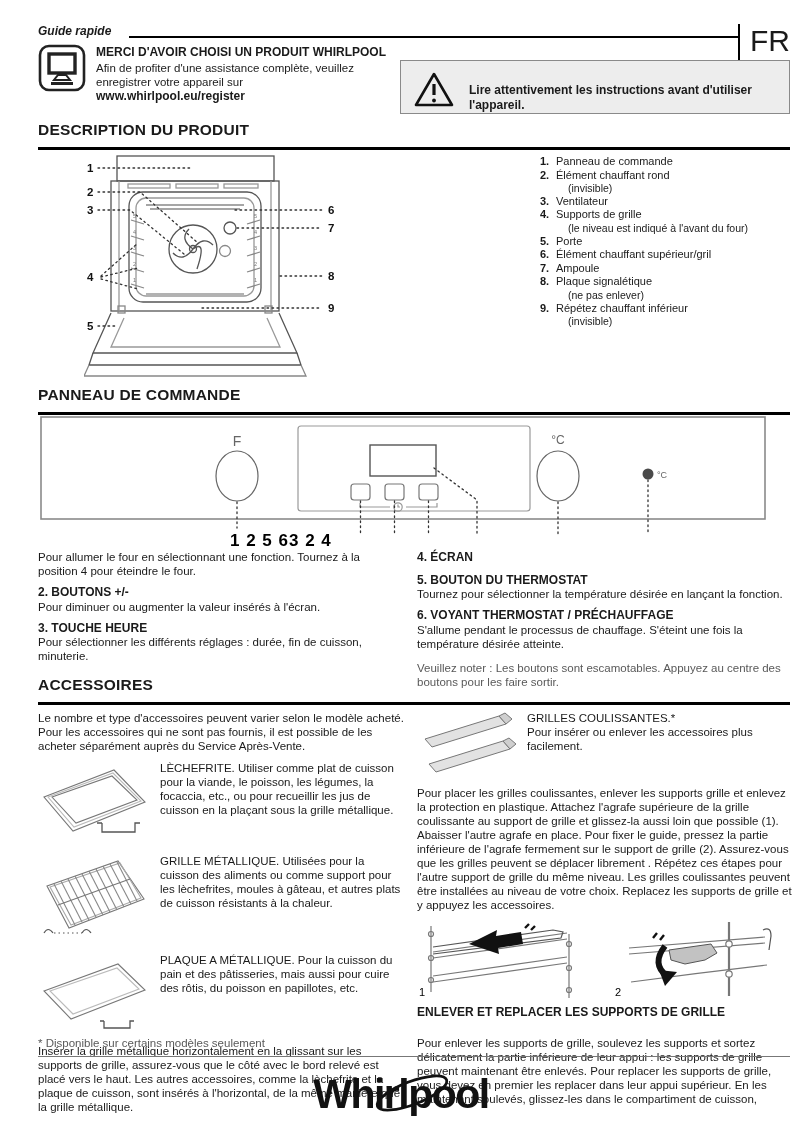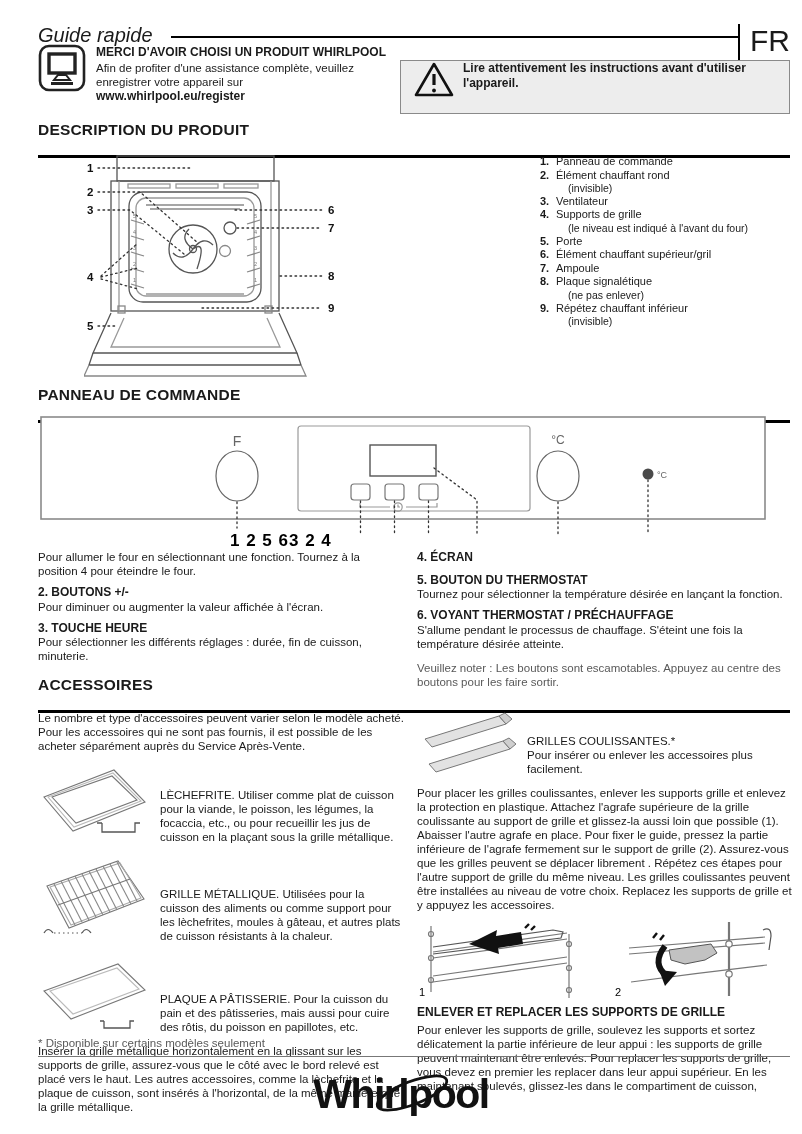--- a/index.html
+++ b/index.html
@@ -1,45 +1,45 @@
 <!DOCTYPE html>
 <html><head>
 <meta charset="utf-8">
 <style>
   html,body{margin:0;padding:0;background:#fff;}
   body{width:802px;height:1134px;position:relative;font-family:"Liberation Sans",sans-serif;color:#1a1a1a;overflow:hidden;}
   .abs{position:absolute;}
-  .sec-title{font-weight:bold;font-size:15.5px;letter-spacing:.2px;border-bottom:3.5px solid #000;padding-bottom:16px;width:752px;}
+  .sec-title{font-weight:bold;font-size:15.5px;letter-spacing:.2px;border-bottom:3.5px solid #000;padding-bottom:8px;width:752px;}
   .small{font-size:11.5px;line-height:1.22;}
   .gray{color:#595959;}
   .b{font-weight:bold;}
   
   #hdr{left:38px;top:24px;width:752px;display:flex;align-items:flex-start;}
-  #hdr-title{font-style:italic;font-weight:normal;font-size:20px;white-space:nowrap;padding-right:18px;}
+  #hdr-title{font-style:italic;font-weight:bold;font-size:12px;white-space:nowrap;padding-right:18px;}
   #hdr-line{flex:1;border-top:2.2px solid #000;margin-top:12px;}
   #hdr-bar{width:2.5px;height:40px;background:#000;margin:0 10px 0 0;}
   #hdr-fr{font-weight:normal;font-size:30px;line-height:1;margin-top:2px;}
   
   #reg{left:38px;top:44px;width:355px;display:flex;gap:10px;}
   #reg .txt{padding-top:1px;}
   #reg h3{margin:0 0 2px 0;font-size:12px;}
   
-  #warn{left:400px;top:60px;width:390px;height:54px;background:#ededed;border:1.5px solid #8a8a8a;display:flex;align-items:flex-start;gap:8px;padding:0 12px;box-sizing:border-box;}
+  #warn{left:400px;top:60px;width:390px;height:54px;background:#ededed;border:1.5px solid #8a8a8a;display:flex;align-items:flex-end;gap:14px;padding:0 12px;box-sizing:border-box;}
   #warn .wt{font-weight:bold;font-size:12px;line-height:1.25;width:300px;}
   
   #plist{left:540px;top:155px;width:260px;font-size:11px;line-height:1.23;}
   #plist .row{display:flex;}
   #plist .num{font-weight:bold;width:16px;flex:none;}
   #plist .note{margin-left:16px;padding-left:12px;font-size:10.5px;}
   
   .pd h4{margin:0;font-size:12px;}
   .pd p{margin:0 0 7px 0;}
   .pd .n{font-weight:bold;}
   
-  .accrow{display:flex;margin-bottom:10px;align-items:flex-end;}
+  .accrow{display:flex;margin-bottom:10px;}
   .accrow .img{width:122px;flex:none;}
   .accrow .txt{flex:1;}
   svg text{font-family:"Liberation Sans",sans-serif;}
   .callout{font-weight:bold;font-size:11.5px;fill:#111;}
   .lvl{font-size:5.5px;fill:#777;}
 </style>
 </head>
 <body>
 
 <div id="hdr" class="abs">
@@ -244,21 +244,21 @@
     <path d="M518 86 V118"></path>
     <path d="M608 64 V118"></path>
   </g>
   <text x="190" y="130" font-size="17" font-weight="bold" letter-spacing="1">1 2 5 63 2 4</text>
 </svg>
 </div>
 
 <div class="abs pd small" style="left:38px;top:550px;width:362px;">
   <p>Pour allumer le four en sélectionnant une fonction. Tournez à la position 4 pour éteindre le four.</p>
   <h4><span class="n">2.</span> <span>BOUTONS +/-</span></h4>
-  <p>Pour diminuer ou augmenter la valeur affichée à l'écran.</p>
+  <p>Pour diminuer ou augmenter la valeur insérés à l'écran.</p>
   <h4><span class="n">3.</span> <span>TOUCHE HEURE</span></h4>
   <p>Pour sélectionner les différents réglages : durée, fin de cuisson, minuterie.</p>
 </div>
 
 <div class="abs pd small" style="left:417px;top:550px;width:375px;">
   <h4 style="margin-bottom:8px"><span class="n">4.</span> <span>ÉCRAN</span></h4>
   <h4><span class="n">5.</span> <span>BOUTON DU THERMOSTAT</span></h4>
   <p>Tournez pour sélectionner la température désirée en lançant la fonction.</p>
   <h4><span class="n">6.</span> <span>VOYANT THERMOSTAT / PRÉCHAUFFAGE</span></h4>
   <p>S'allume pendant le processus de chauffage. S'éteint une fois la température désirée atteinte.</p>
@@ -315,21 +315,21 @@
   <div class="accrow">
     <span class="img">
       <svg width="118" height="78" viewBox="0 0 118 78">
         <g fill="none" stroke="#777" stroke-width="1.1">
           <path d="M6 38 L80 11 L107 37 L33 66 Z"></path>
           <path d="M12 38 L79 15 L101 36 L35 61 Z" stroke="#bbb"></path>
         </g>
         <path d="M66 68 h-4 m4 0 v7 h26 v-7 h4" fill="none" stroke="#555" stroke-width="1.3"></path>
       </svg>
     </span>
-    <div class="txt"><span>PLAQUE A PÂTISSERIE.</span> <span>Pour la cuisson du pain et des pâtisseries, mais aussi pour cuire des rôtis, du poisson en papillotes, etc.</span></div>
+    <div class="txt"><span>PLAQUE A MÉTALLIQUE.</span> <span>Pour la cuisson du pain et des pâtisseries, mais aussi pour cuire des rôtis, du poisson en papillotes, etc.</span></div>
   </div>
 
   <p style="margin:4px 0 0 0">Insérer la grille métallique horizontalement en la glissant sur les supports de grille, assurez-vous que le côté avec le bord relevé est placé vers le haut. Les autres accessoires, comme la lèchefrite et la plaque de cuisson, sont insérés à l'horizontal, de la même manière que la grille métallique.</p>
 </div>
 
 <div class="abs small gray" style="left:38px;top:1036px;">* Disponible sur certains modèles seulement</div>
 
 <div class="abs small" style="left:417px;top:711px;width:376px;">
   <div class="accrow">
     <span class="img" style="width:110px">
@@ -383,21 +383,21 @@
         </g>
         <polygon points="56,30 98,24 104,33 92,40 72,44 58,40" fill="#c2c2c2" stroke="#555" stroke-width="1"></polygon>
         <path d="M52 26 Q38 44 54 56" fill="none" stroke="#111" stroke-width="6"></path>
         <polygon points="46,50 64,52 52,66" fill="#111"></polygon>
         <path d="M40 18 l4 -5 m3 7 l4 -5" stroke="#111" stroke-width="2.4" fill="none"></path>
         <text x="2" y="76" font-size="11">2</text>
       </svg>
     </span>
   </div>
 
-  <h4 style="margin:4px 0 3px 0;font-size:12px;">ENLEVER ET REPLACER LES SUPPORTS DE GRILLE</h4>
+  <h4 style="margin:4px 0 16px 0;font-size:12px;">ENLEVER ET REPLACER LES SUPPORTS DE GRILLE</h4>
   <p style="margin:0">Pour enlever les supports de grille, soulevez les supports et sortez délicatement la partie inférieure de leur appui : les supports de grille peuvent maintenant être enlevés. Pour replacer les supports de grille, vous devez en premier les replacer dans leur appui supérieur. En les maintenant soulevés, glissez-les dans le compartiment de cuisson,</p>
 </div>
 
 <div class="abs" style="left:38px;top:1056px;width:752px;border-top:1.5px solid #777;"></div>
 <div class="abs" style="left:281px;top:1062px;">
   <svg width="240" height="66" viewBox="0 0 240 66">
     <text x="120" y="46" text-anchor="middle" font-size="41" font-weight="bold" letter-spacing="-1.5" fill="#111">Whirlpool</text>
     <ellipse cx="131" cy="31" rx="37" ry="11.5" fill="none" stroke="#111" stroke-width="2.8" transform="rotate(-21 131 31)"></ellipse>
   </svg>
 </div>

